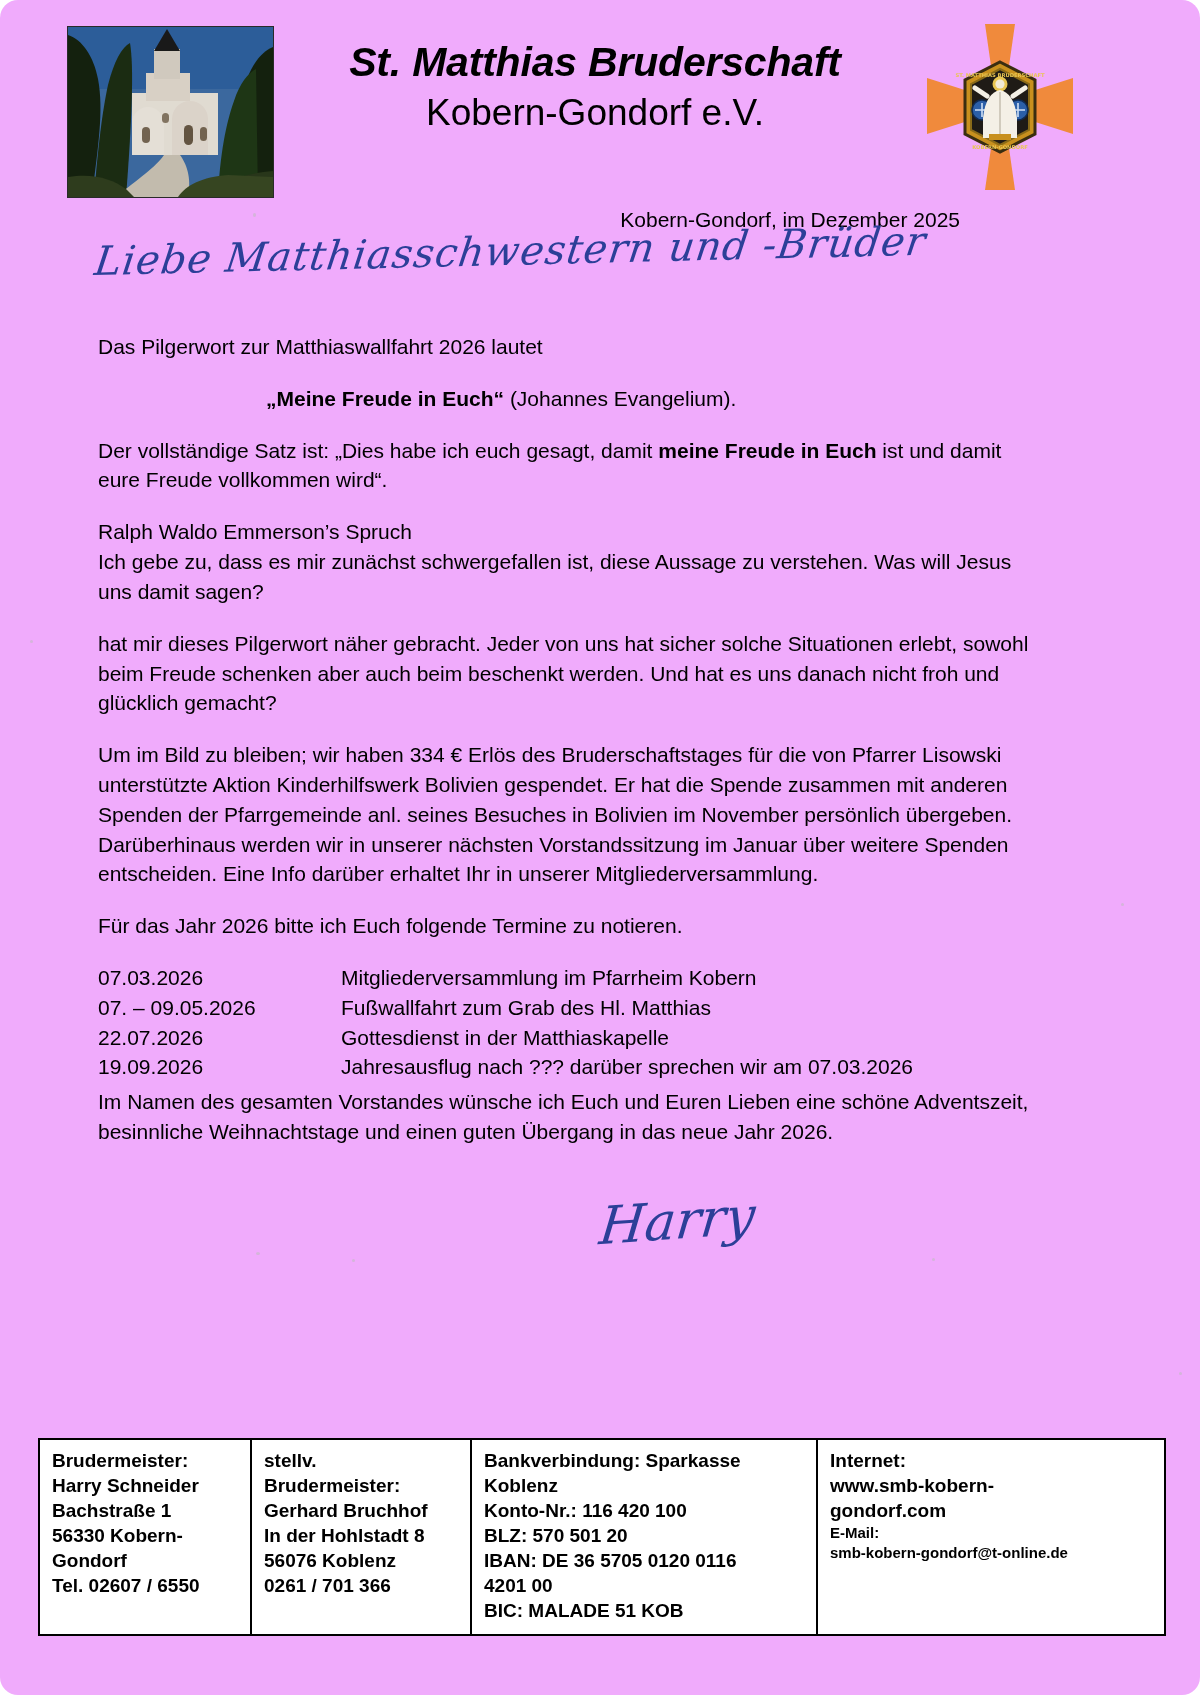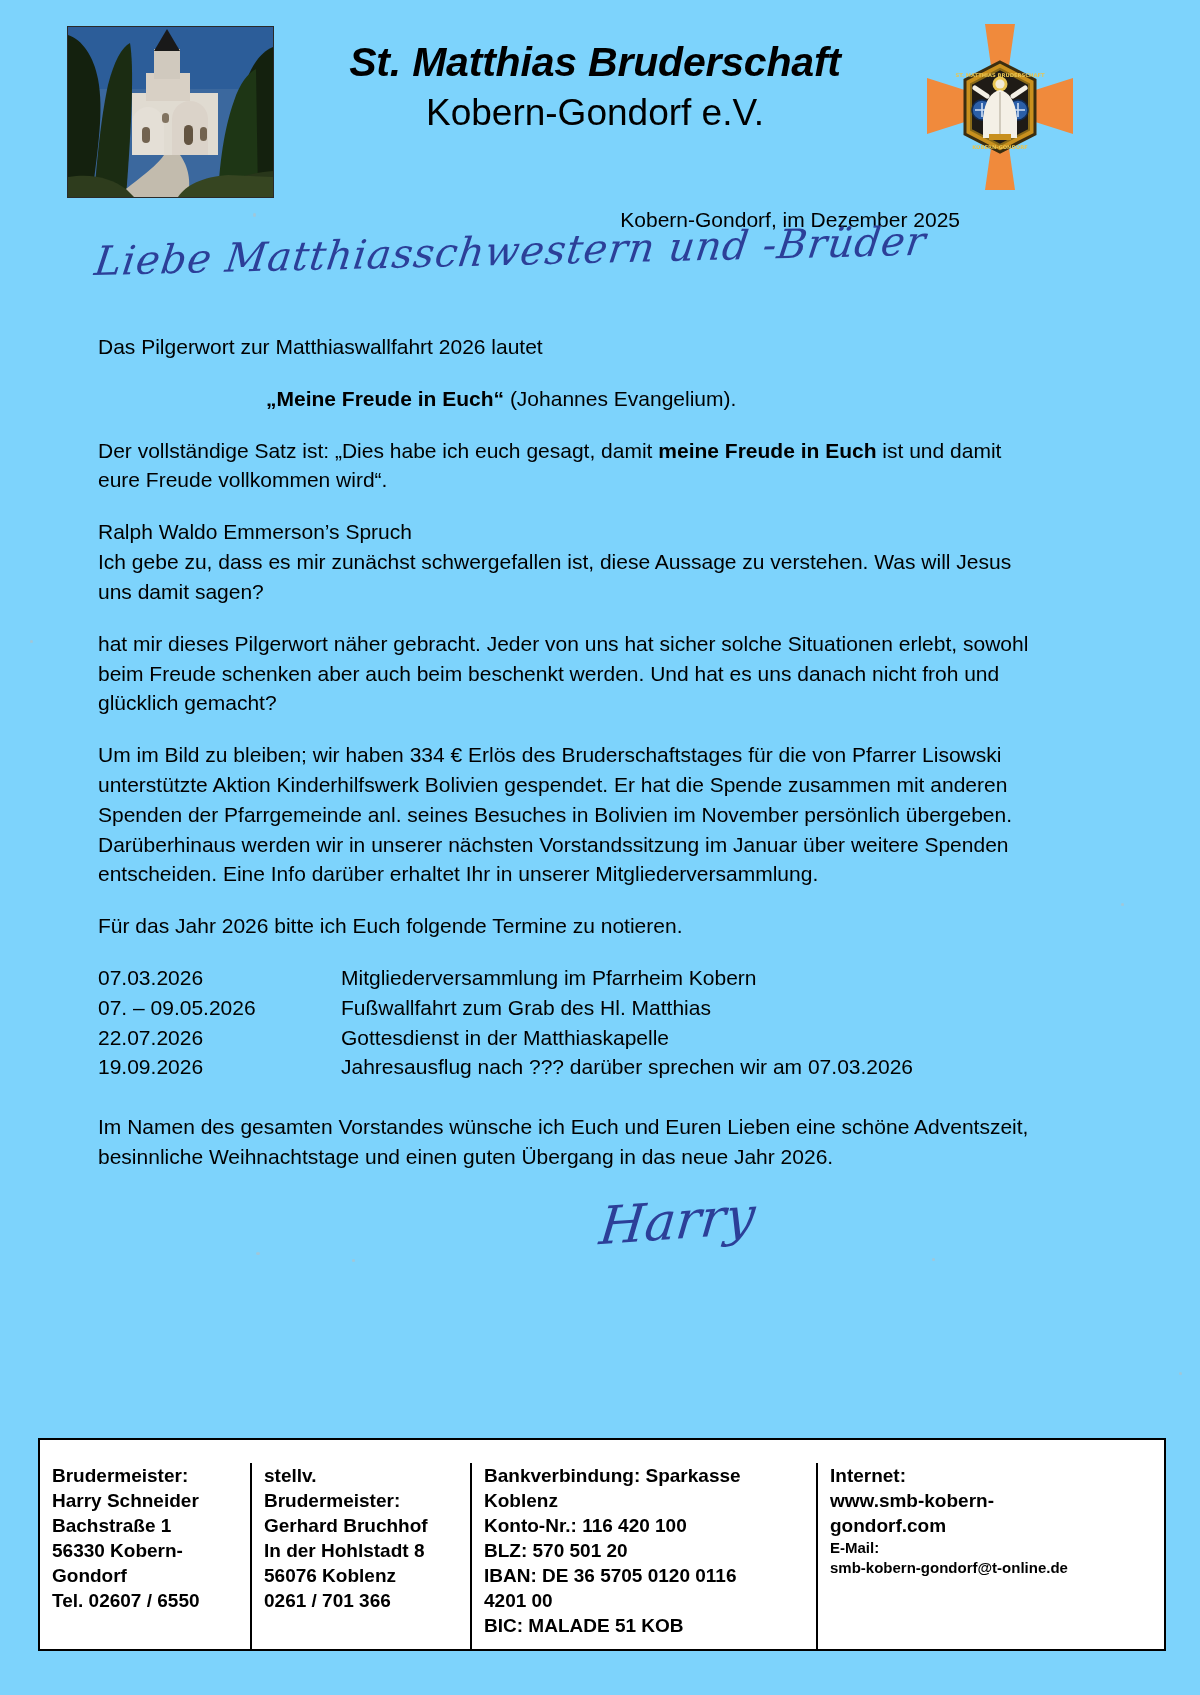--- a/index.html
+++ b/index.html
@@ -14,21 +14,22 @@
     position: relative;
     font-family: "Liberation Sans", sans-serif;
     color: #000000;
     overflow: hidden;
   }
 
   .page {
     position: relative;
     width: 1200px;
     height: 1695px;
-    background: #7dd3fc;
+    background: #f0abfc;
+    border-radius: 18px;
   }
 
   
   .letterhead {
     position: absolute;
     left: 0;
     top: 0;
     width: 1200px;
     height: 200px;
   }
@@ -163,26 +164,25 @@
     left: 38px;
     top: 1438px;
     width: 1124px;
     border: 2px solid #000000;
     border-collapse: collapse;
     display: flex;
     background: #ffffff;
   }
   .footer-cell {
     border-right: 2px solid #000000;
-    padding: 0 10px 10px 12px;
+    padding: 8px 10px 10px 12px;
     font-weight: bold;
     font-size: 19px;
     line-height: 1.32;
     box-sizing: border-box;
-    margin-top: 23px;
   }
   .footer-cell:last-child { border-right: none; }
   .fc-1 { width: 212px; }
   .fc-2 { width: 220px; }
   .fc-3 { width: 346px; }
   .fc-4 { width: 346px; }
   .footer-line { display: block; white-space: pre-wrap; }
   .email-block { margin-top: 14px; font-size: 15px; line-height: 1.3; }
   .email-label { display: block; }
   .email-value { display: block; word-break: break-all; }
@@ -310,21 +310,21 @@
       <div class="date-row">
         <span class="date-col">22.07.2026</span>
         <span class="date-desc">Gottesdienst in der Matthiaskapelle</span>
       </div>
       <div class="date-row">
         <span class="date-col">19.09.2026</span>
         <span class="date-desc">Jahresausflug nach ??? darüber sprechen wir am 07.03.2026</span>
       </div>
     </div>
 
-    <p class="para" style="margin-top:30px">Im Namen des gesamten Vorstandes wünsche ich Euch und Euren Lieben eine schöne Adventszeit, besinnliche Weihnachtstage und einen guten Übergang in das neue Jahr 2026.</p>
+    <p class="para" style="margin-top:5px">Im Namen des gesamten Vorstandes wünsche ich Euch und Euren Lieben eine schöne Adventszeit, besinnliche Weihnachtstage und einen guten Übergang in das neue Jahr 2026.</p>
   </div>
 
   <div class="signature">Harry</div>
 
   <div class="footer-table">
 
     <div class="footer-cell fc-1">
       <span class="footer-line">Brudermeister:</span>
       <span class="footer-line">Harry Schneider</span>
       <span class="footer-line">Bachstraße 1</span>

